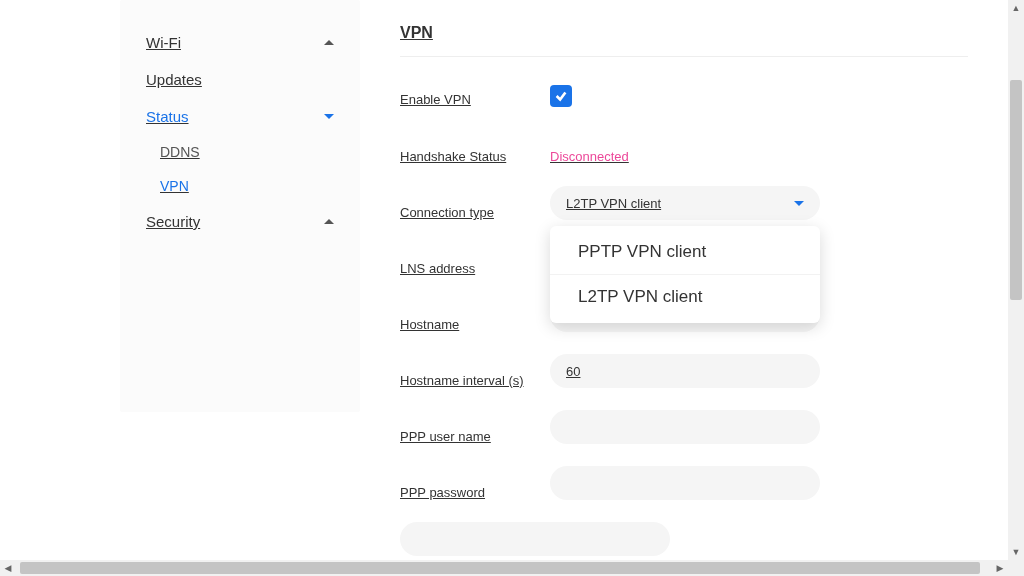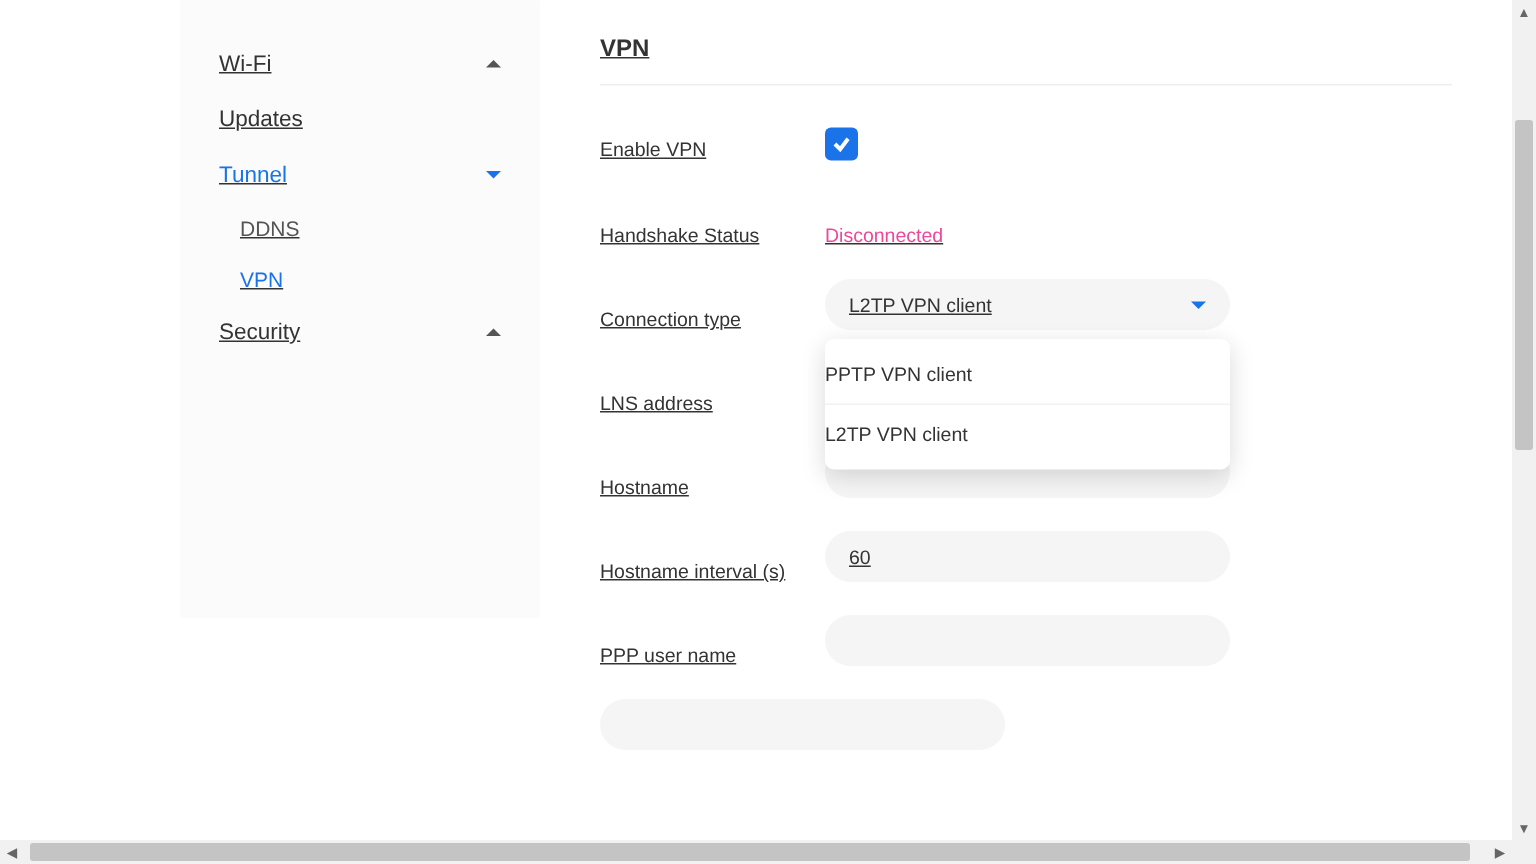--- a/index.html
+++ b/index.html
@@ -135,22 +135,22 @@
     left: 150px;
     top: 40px;
     width: 270px;
     background: #fff;
     border-radius: 6px;
     box-shadow: 0 4px 16px rgba(0,0,0,0.15);
     padding: 4px 0;
     z-index: 10;
   }
   .dropdown-option {
-    padding: 12px 0;
-    font-size: 13px;
+    padding: 12px 28px;
+    font-size: 17px;
     color: #333;
     cursor: pointer;
     border-top: 1px solid #f2f2f2;
   }
   .dropdown-option:first-child { border-top: none; }
 
   
   .vscroll {
     position: absolute;
     right: 0;
@@ -204,21 +204,21 @@
   <div class="page">
     <aside class="sidebar">
       <div class="side-item">
         <span>Wi-Fi</span>
         <span class="side-caret up"></span>
       </div>
       <div class="side-item">
         <span>Updates</span>
       </div>
       <div class="side-item active">
-        <span>Tunnel</span>
+        <span>Status</span>
         <span class="side-caret down"></span>
       </div>
       <div class="side-sub">
         <div class="side-sub-item">DDNS</div>
         <div class="side-sub-item active">VPN</div>
       </div>
       <div class="side-item">
         <span>Security</span>
         <span class="side-caret up"></span>
       </div>
@@ -275,20 +275,26 @@
         </div>
       </div>
 
       <div class="form-row">
         <div class="form-label">PPP user name</div>
         <div class="pill-input">
           <input type="text" value="" style="">
         </div>
       </div>
 
+      <div class="form-row">
+        <div class="form-label">PPP password</div>
+        <div class="pill-input">
+          <input type="password" value="" style="">
+        </div>
+      </div>
 
       <div class="form-row">
 
         <div class="pill-select">
           
           
         </div>
       </div>
     </main>
   </div>

